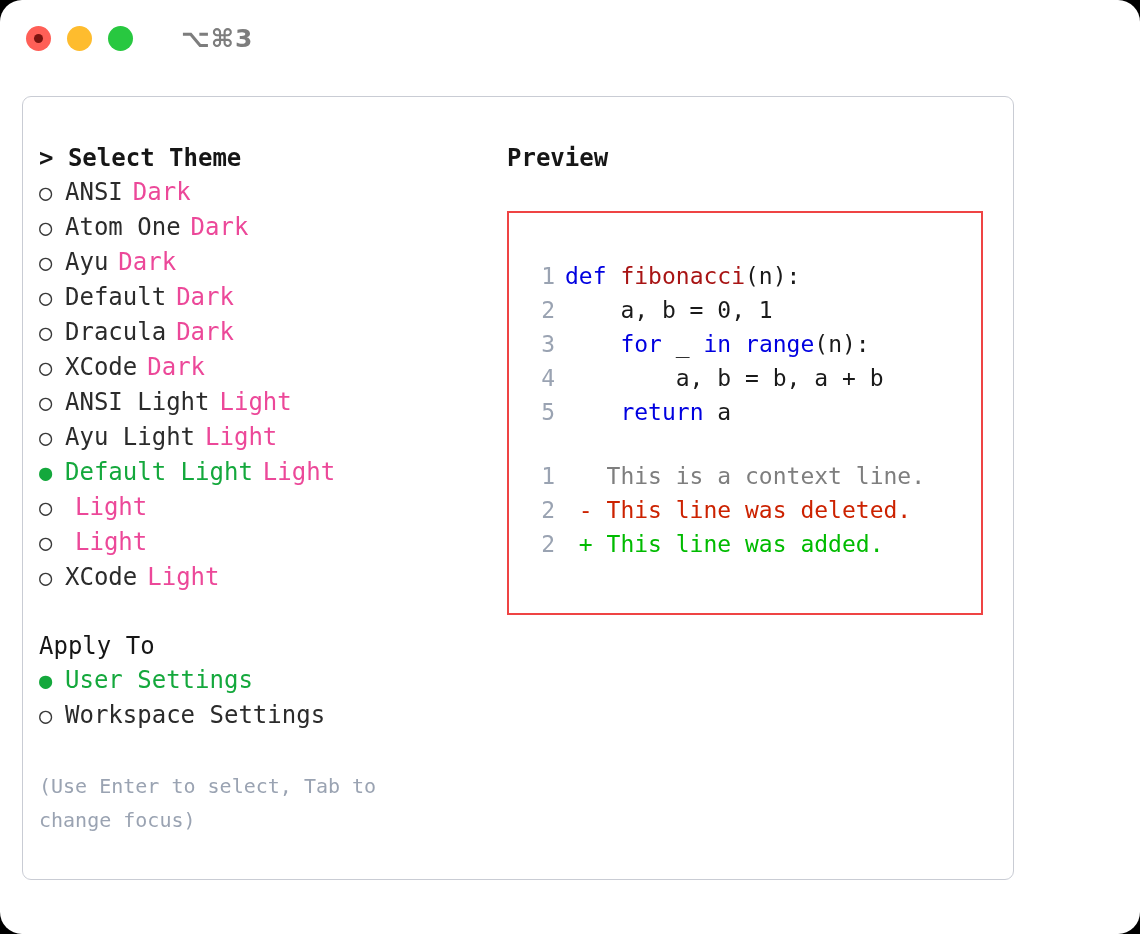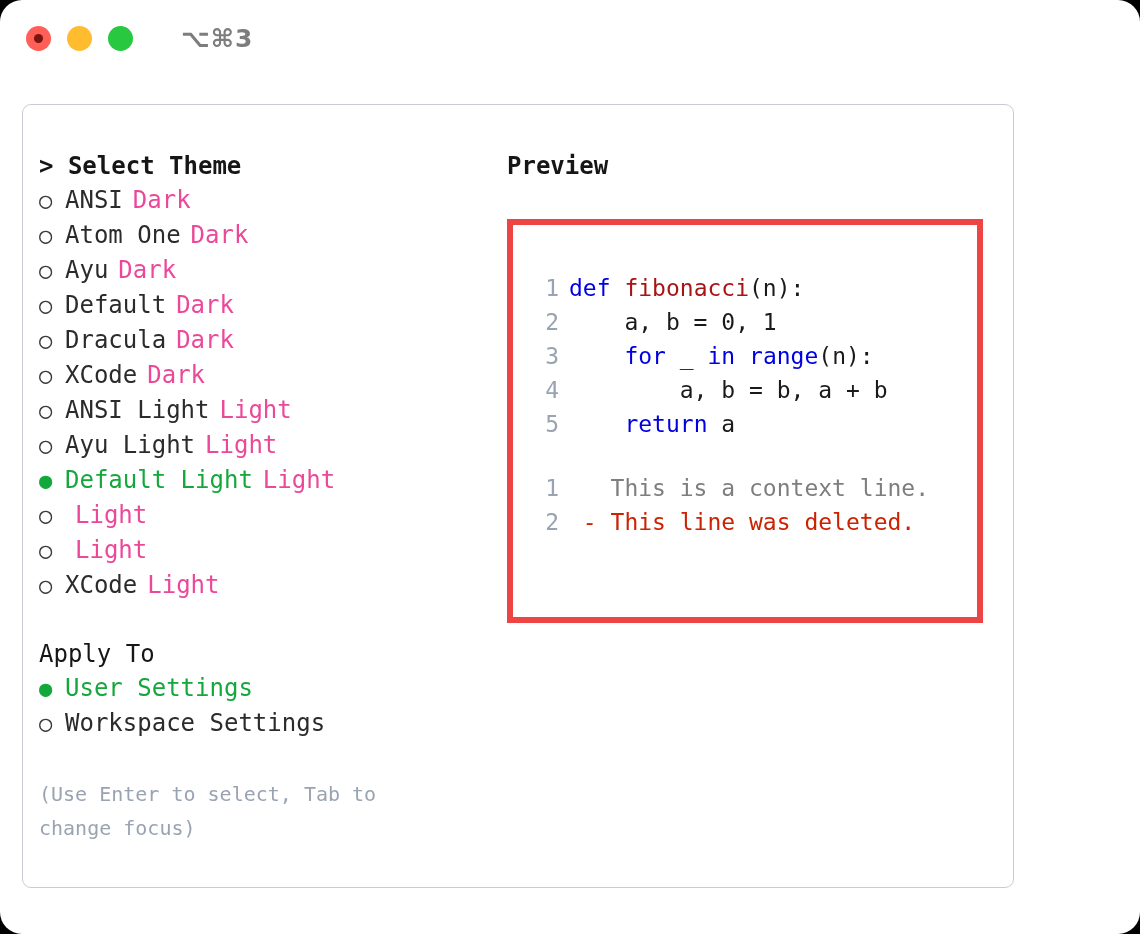--- a/index.html
+++ b/index.html
@@ -57,21 +57,21 @@
     font-size: 25px;
     font-weight: bold;
     letter-spacing: 1px;
     font-family: "DejaVu Sans", "Liberation Sans", sans-serif;
   }
 
   
   #panel {
     position: absolute;
     left: 22px;
-    top: 104px;
+    top: 96px;
     width: 992px;
     height: 784px;
     border: 1px solid #c9ccd4;
     border-radius: 9px;
     box-sizing: border-box;
   }
 
   #columns {
     display: flex;
     padding: 44px 0 0 16px;
@@ -126,21 +126,21 @@
   #preview-title {
     font-size: 24px;
     font-weight: bold;
     color: #161616;
     line-height: 34px;
   }
   #code-box {
     margin-top: 36px;
     width: 476px;
     height: 404px;
-    border: 6px solid #ef4444;
+    border: 2px solid #ef4444;
     box-sizing: border-box;
     padding: 46px 0 0 18px;
   }
   .code-line {
     font-size: 23px;
     line-height: 34px;
     white-space: pre;
     color: #1a1a1a;
   }
   .lineno {
@@ -211,19 +211,20 @@
               <div class="code-line"><span class="lineno">1</span><span class="kw">def </span><span class="fn">fibonacci</span><span class="plain">(n):</span></div>
               <div class="code-line"><span class="lineno">2</span><span class="plain">    a, b = 0, 1</span></div>
               <div class="code-line"><span class="lineno">3</span><span class="plain">    </span><span class="kw">for</span><span class="plain"> _ </span><span class="kw">in </span><span class="kw">range</span><span class="plain">(n):</span></div>
               <div class="code-line"><span class="lineno">4</span><span class="plain">        a, b = b, a + b</span></div>
               <div class="code-line"><span class="lineno">5</span><span class="plain">    </span><span class="kw">return</span><span class="plain"> a</span></div>
             </div>
           <div class="gap"></div>
           <div id="diff-lines">
               <div class="code-line"><span class="lineno">1</span><span class="ctx">   This is a context line.</span></div>
               <div class="code-line"><span class="lineno">2</span><span class="del"> - This line was deleted.</span></div>
+              <div class="code-line"><span class="lineno">2</span><span class="add"> + This line was added.</span></div>
             </div>
         </div>
       </div>
 
     </div>
   </div>
 </div>
 
 </body></html>

